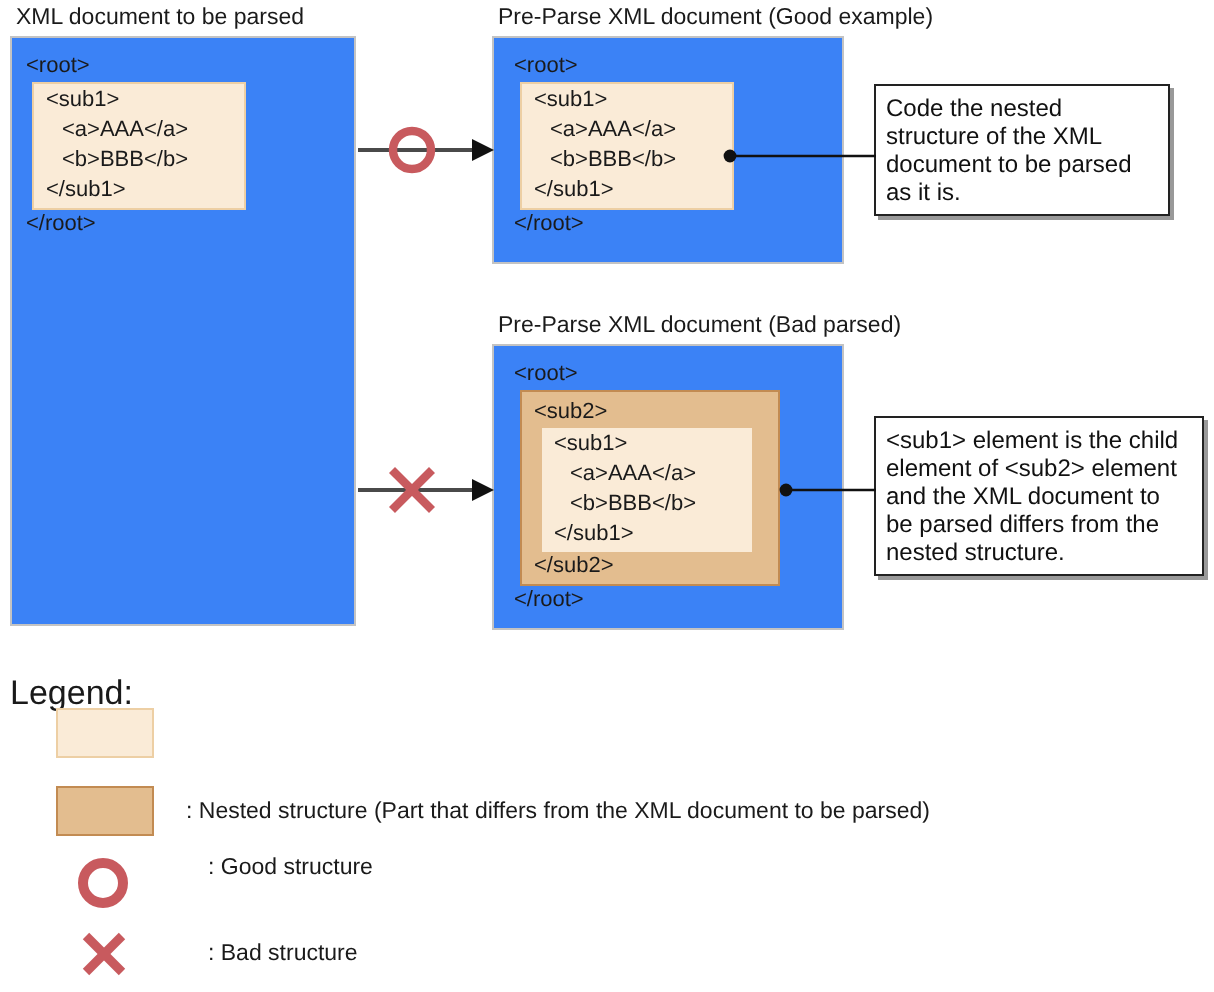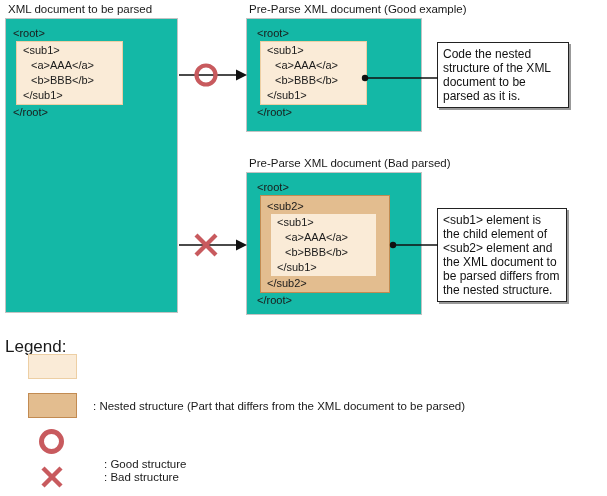--- a/index.html
+++ b/index.html
@@ -3,21 +3,21 @@
 <meta charset="utf-8">
 <style>
   * { margin: 0; padding: 0; box-sizing: border-box; }
   html, body { background: #ffffff; }
   body { font-family: "Liberation Sans", sans-serif; color: #1a1a1a; }
 
   .canvas { position: relative; width: 607px; height: 496px; background: #fff; overflow: hidden; }
 
   .panel-title { position: absolute; font-size: 11.5px; white-space: nowrap; color: #1a1a1a; }
 
-  .panel { position: absolute; background: #14b8a6; border: 1px solid #c3c3c3; }
+  .panel { position: absolute; background: #3b82f6; border: 1px solid #c3c3c3; }
 
   .code { padding-top: 7px; font-size: 11px; line-height: 15px; color: #1a1a1a; }
   .code.pl7  { padding-left: 7px; }
   .code.pl10 { padding-left: 10px; }
   .line { white-space: nowrap; }
   .ind { padding-left: 8px; }
 
   .hl { margin-left: 3px; padding: 1px 0 1px 6px; border: 1px solid #edcfa4; background: #faebd7; }
   .hl-dark { margin-left: 3px; padding: 3px 0 1px 6px; border: 1px solid #c28b52; background: #e3bd8f; }
   .hl-inner { margin-left: 4px; padding: 1px 0 1px 6px; border: none; background: #faebd7; }
@@ -83,22 +83,22 @@
           <div class="line ind">&lt;a&gt;AAA&lt;/a&gt;</div>
           <div class="line ind">&lt;b&gt;BBB&lt;/b&gt;</div>
           <div class="line">&lt;/sub1&gt;</div>
         </div>
         <div class="line">&lt;/sub2&gt;</div>
       </div>
       <div class="line">&lt;/root&gt;</div>
     </div>
   </div>
 
-  <div class="callout" style="left:437px; top:42px; width:132px;">Code the nested structure of the XML document to be parsed as it is.</div>
-  <div class="callout" style="left:437px; top:208px; width:130px;">&lt;sub1&gt; element is the child element of &lt;sub2&gt; element and the XML document to be parsed differs from the nested structure.</div>
+  <div class="callout" style="left:437px; top:42px; width:148px;">Code the nested structure of the XML document to be parsed as it is.</div>
+  <div class="callout" style="left:437px; top:208px; width:165px;">&lt;sub1&gt; element is the child element of &lt;sub2&gt; element and the XML document to be parsed differs from the nested structure.</div>
 
   <svg class="overlay" width="607" height="496" viewBox="0 0 607 496">
     <g>
       <line x1="179" y1="75" x2="237" y2="75" stroke="#4a4a4a" stroke-width="2"></line>
       <polygon points="236,69.5 247,75 236,80.5" fill="#111"></polygon>
     </g>
     <circle cx="206" cy="75" r="9.5" fill="none" stroke="#c85a5e" stroke-width="4.2" style="stroke: rgb(200, 90, 94);"></circle>
     <g>
       <line x1="179" y1="245" x2="237" y2="245" stroke="#4a4a4a" stroke-width="2"></line>
       <polygon points="236,239.5 247,245 236,250.5" fill="#111"></polygon>
@@ -118,21 +118,21 @@
   </svg>
 
   <div class="legend-title">Legend:</div>
 
   <div class="swatch swatch-light" style="top: 354px; background-color: rgb(250, 235, 215); border-color: rgb(237, 207, 164);"></div>
 
   <div class="swatch swatch-dark" style="top: 393px; background-color: rgb(227, 189, 143); border-color: rgb(194, 139, 82);"></div>
   <div class="legend-label" style="left:93px; top:393px; height:25px;">: Nested structure (Part that differs from the XML document to be parsed)</div>
 
   <div class="legend-ring" style="top: 429px; border-color: rgb(200, 90, 94);"></div>
-  <div class="legend-label" style="left:104px; top:451px; height:25px;text-align:center;">: Good structure</div>
+  <div class="legend-label" style="left:104px; top:421px; height:25px;text-align:center;">: Good structure</div>
 
   <svg class="legend-cross" style="top: 464px; stroke: rgb(200, 90, 94);" width="26" height="26" viewBox="0 0 26 26" stroke="#c85a5e" stroke-width="4.5">
     <line x1="4" y1="4" x2="22" y2="22"></line>
     <line x1="22" y1="4" x2="4" y2="22"></line>
   </svg>
   <div class="legend-label" style="left:104px; top:464px; height:25px;">: Bad structure</div>
 
 </div>
 
 </body></html>

